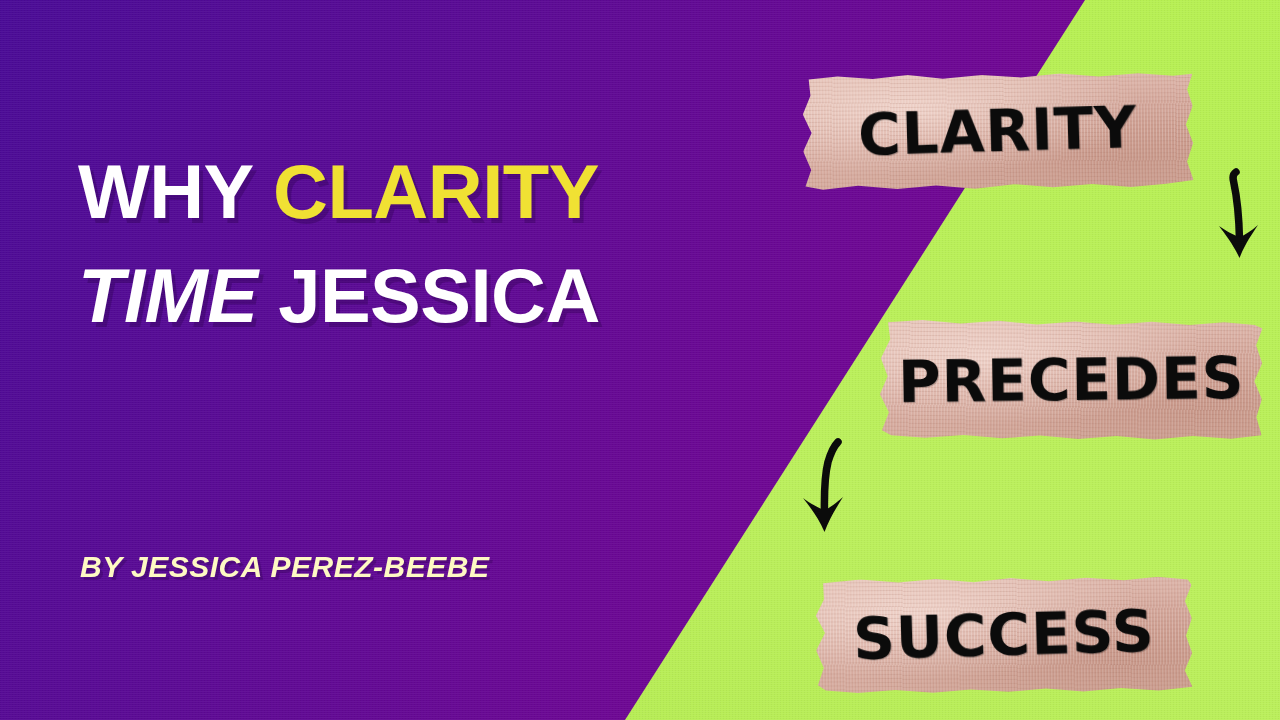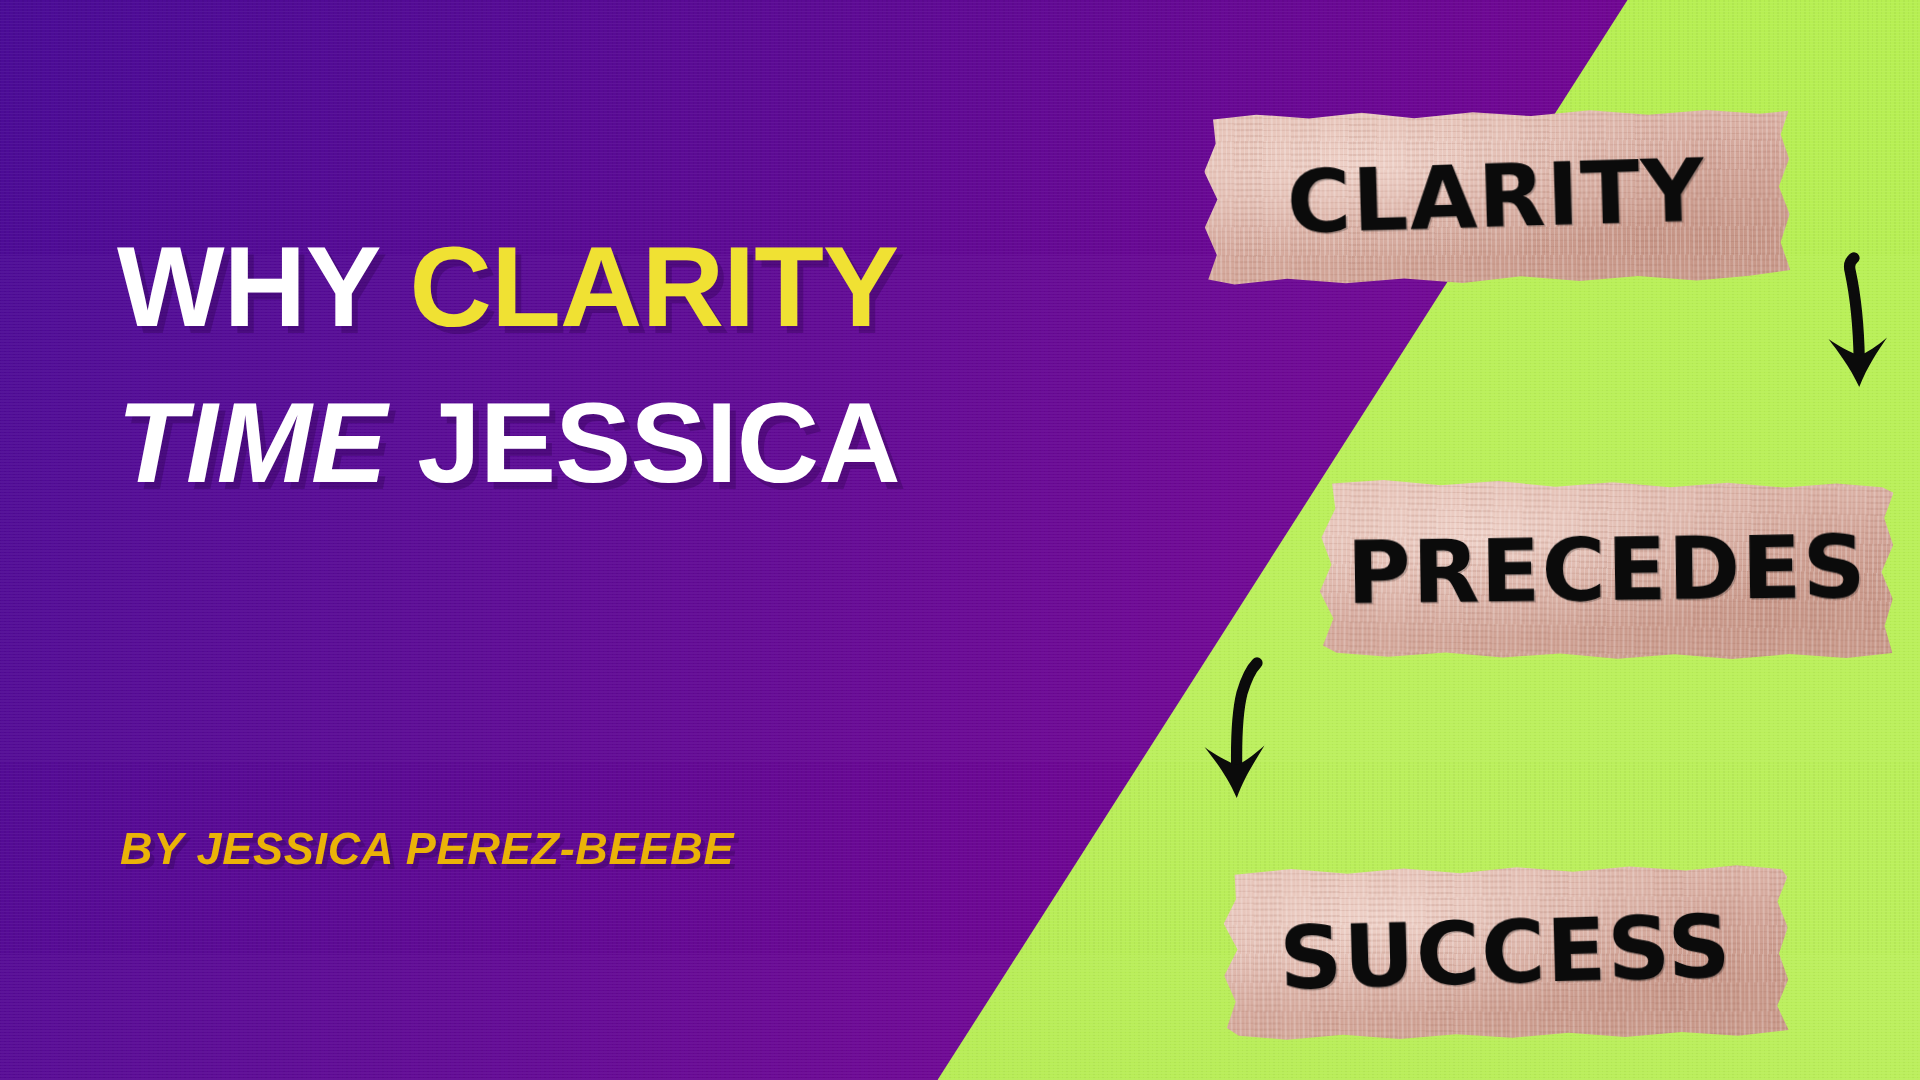--- a/index.html
+++ b/index.html
@@ -61,21 +61,21 @@
   .hl-ital { font-style: italic; }
 
   .byline {
     position: absolute;
     left: 80px;
     top: 550px;
     font-size: 30px;
     font-style: italic;
     font-weight: 700;
     letter-spacing: 0.5px;
-    color: #eab308;
+    color: #fef9c3;
     text-shadow: 3px 3px 0 rgba(40, 0, 70, 0.28);
     white-space: nowrap;
   }
 
   
   .tape {
     position: absolute;
     display: flex;
     align-items: center;
     justify-content: center;

